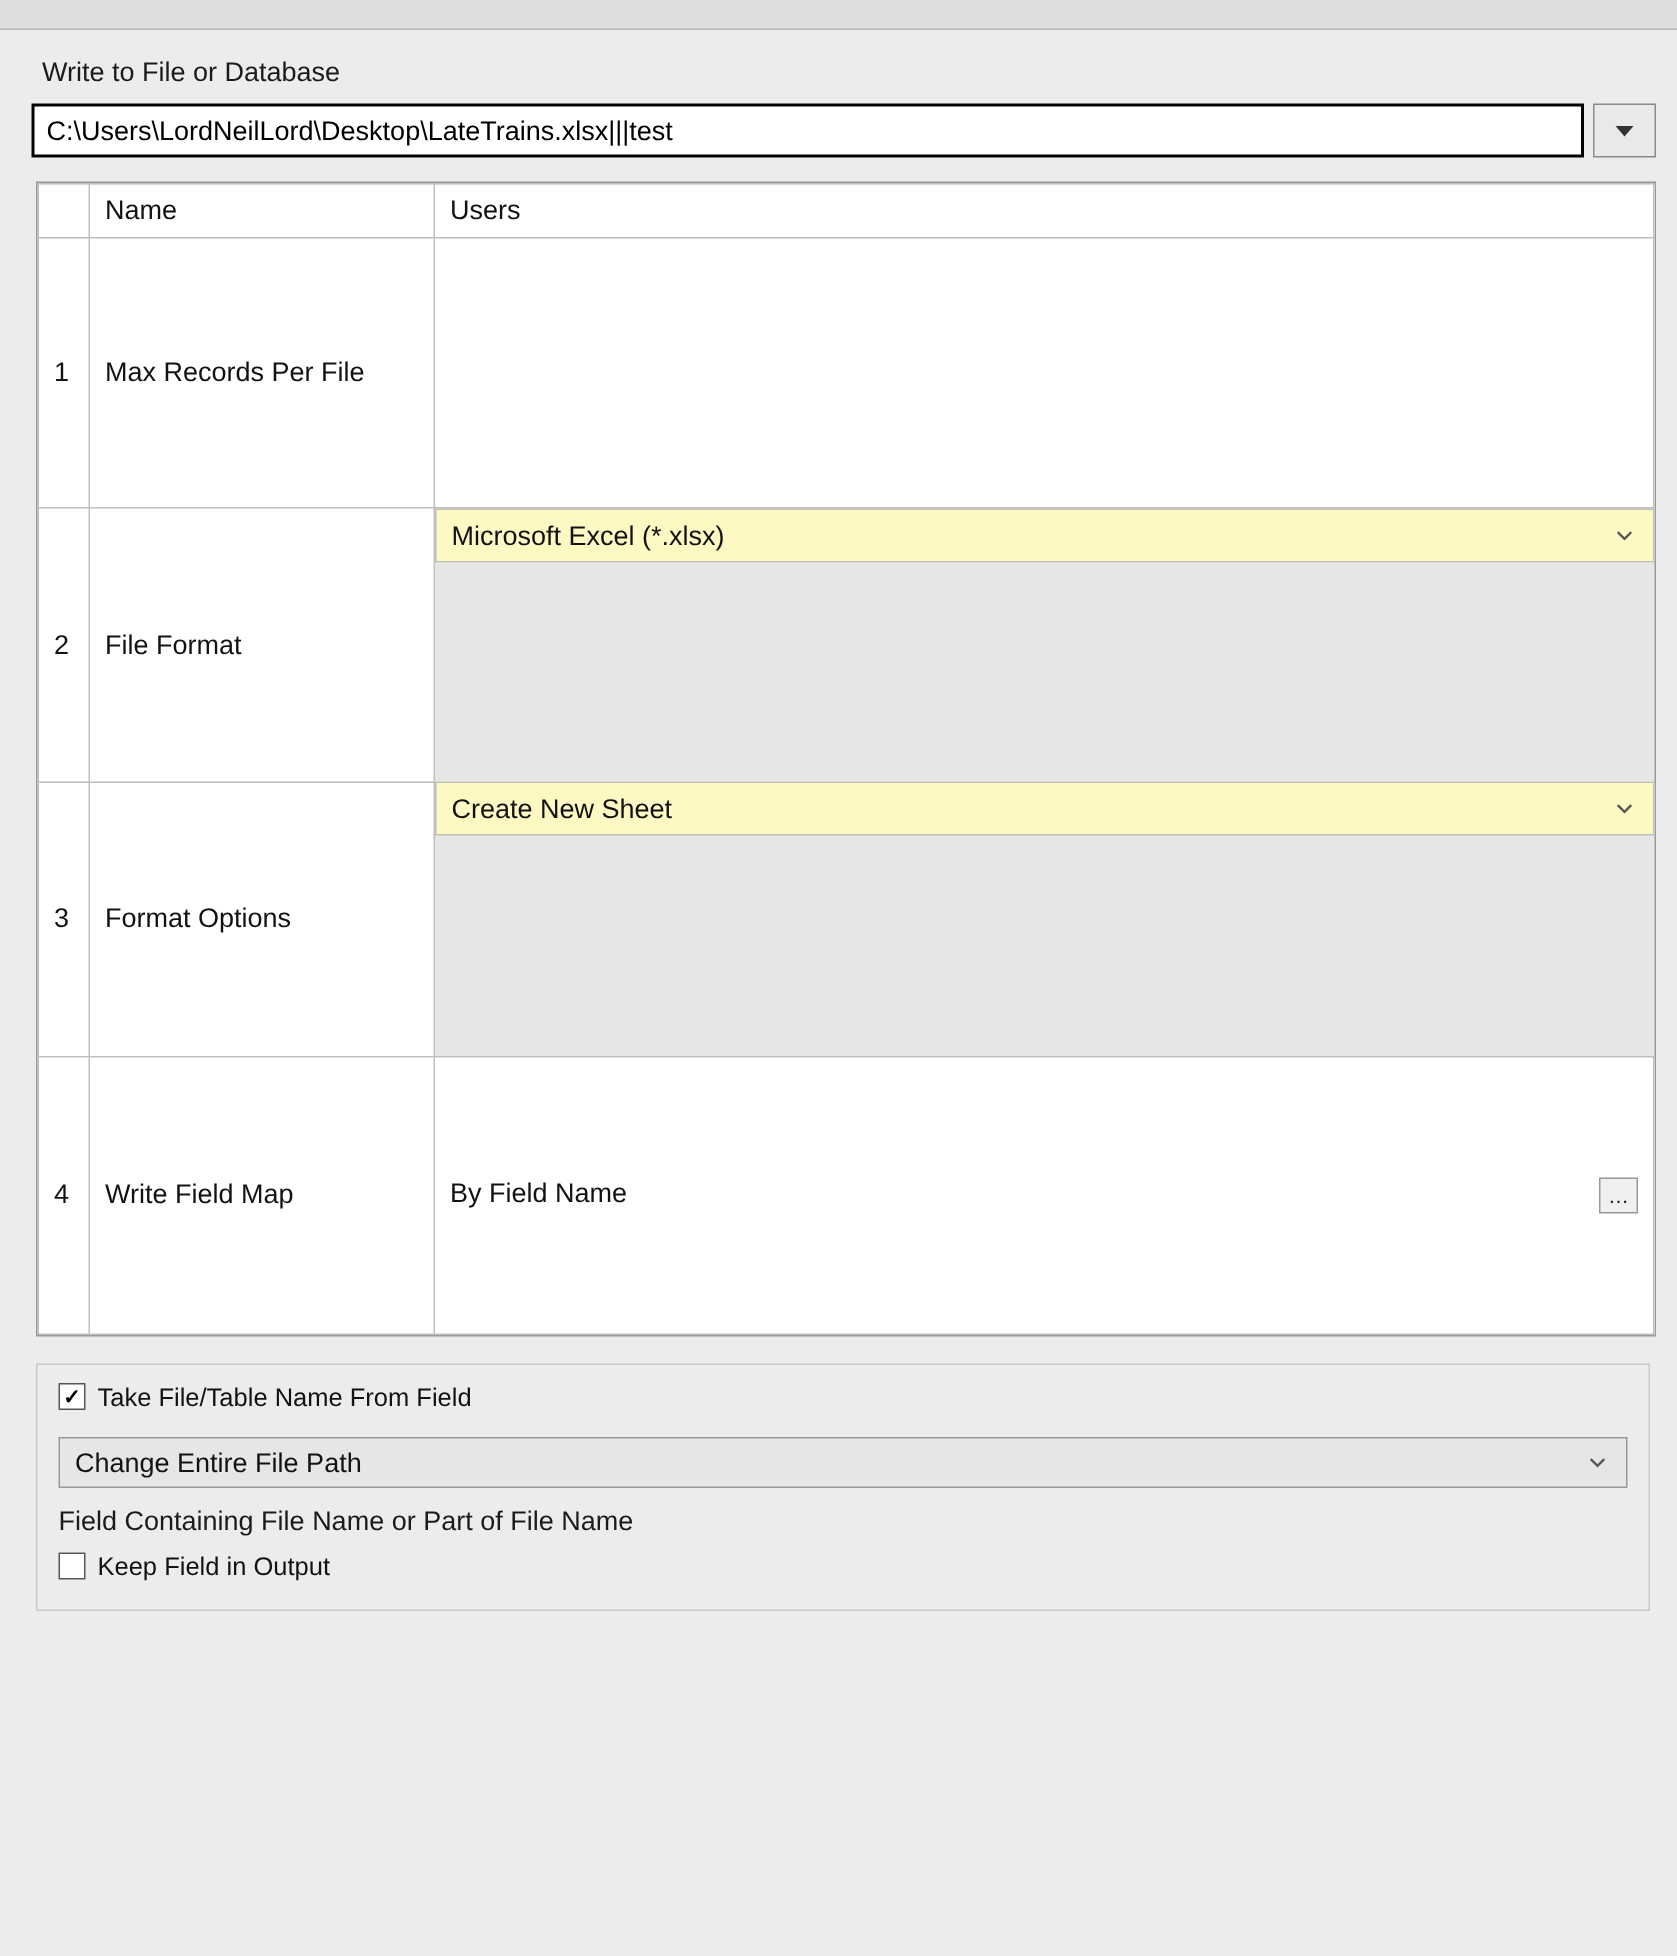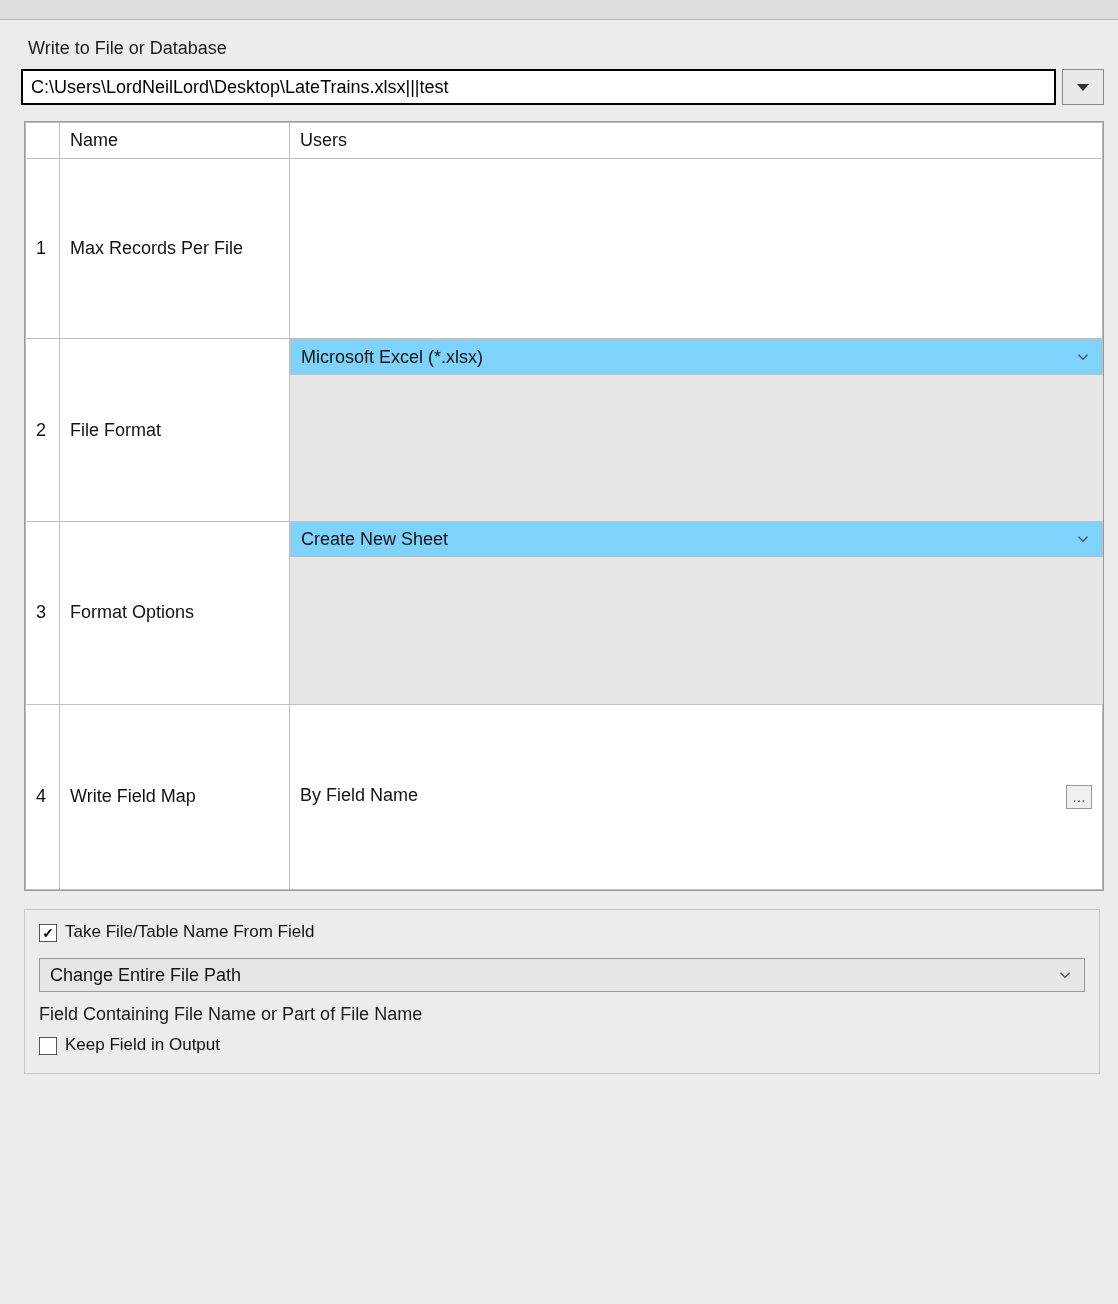--- a/index.html
+++ b/index.html
@@ -83,21 +83,21 @@
     font-weight: normal;
     text-align: left;
   }
   .grid-table th {
     background: #fff;
   }
   .col-num { width: 34px; text-align: center; background: #fff; }
   .col-name { width: 230px; }
   .col-val { }
   .val-cell-white { background: #fff; }
-  .val-cell-gray { background: #7dd3fc; }
+  .val-cell-gray { background: #fef9c3; }
   .dropdown-style {
     display: flex;
     align-items: center;
     justify-content: space-between;
   }
   .ellipsis-wrap {
     display: flex;
     align-items: flex-start;
     justify-content: space-between;
     gap: 6px;
@@ -116,21 +116,21 @@
     flex: 1;
     border-top: none;
   }
   .fieldset {
     margin: 18px 4px 0 4px;
     padding: 12px 14px 18px 14px;
     border: 1px solid #c8c8c8;
   }
   .checkbox-row {
     display: flex;
-    align-items: flex-end;
+    align-items: flex-start;
     gap: 8px;
     margin-bottom: 16px;
   }
   .checkbox {
     width: 18px;
     height: 18px;
     border: 1px solid #555;
     background: #fff;
     display: flex;
     align-items: center;

